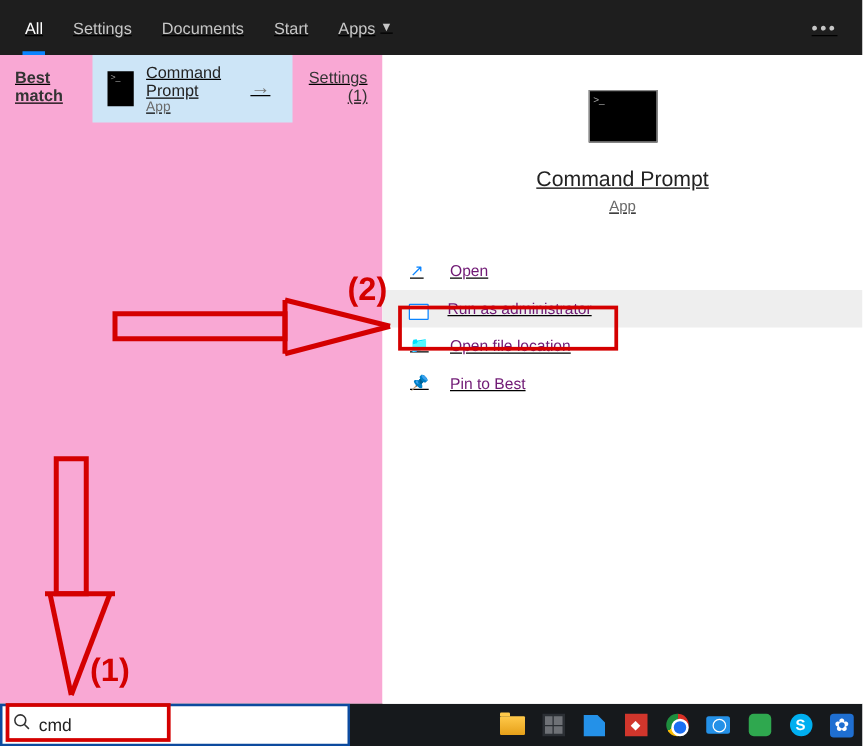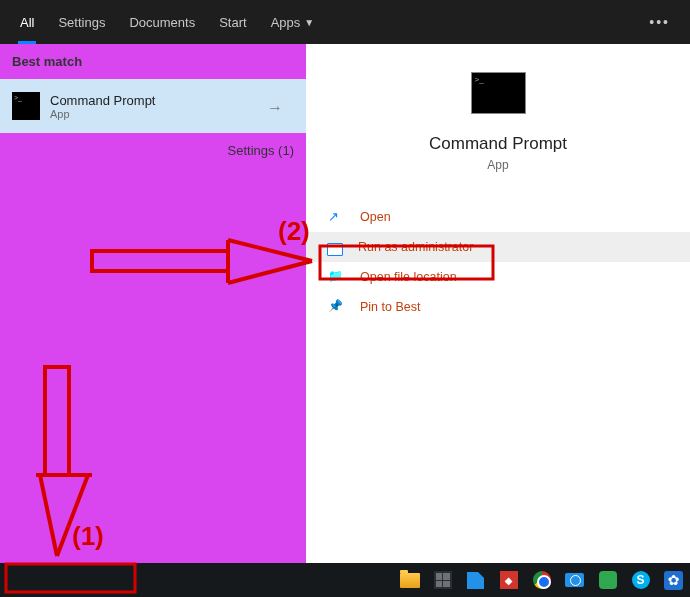--- a/index.html
+++ b/index.html
@@ -1,43 +1,43 @@
 <!DOCTYPE html>
 <html><head>
   <meta charset="utf-8">
   <style>
     * { margin: 0; padding: 0; box-sizing: border-box; font-family: "Segoe UI", sans-serif; }
     html, body { width: 690px; height: 597px; overflow: hidden; }
     .root { width: 690px; height: 597px; display: flex; flex-direction: column; }
-    .search-panel { flex: 1 1 auto; display: flex; flex-direction: column; background: #fff; }
+    .search-panel { flex: 1 1 auto; display: flex; flex-direction: column; background: #fff; text-decoration: underline; }
     .tabs { display: flex; align-items: center; background: #1e1e1e; color: #c7c7c7; height: 44px; padding: 0 8px; font-size: 13px; position: relative; }
     .tab { padding: 0 12px; height: 44px; display: flex; align-items: center; cursor: pointer; }
     .tab.active { color: #fff; position: relative; }
     .tab.active::after { content: ""; position: absolute; left: 10px; right: 10px; bottom: 0; height: 3px; background: #0a84ff; }
     .more-caret { margin-left: 4px; font-size: 10px; }
     .tabs-dots { margin-left: auto; padding: 0 12px; color: #c7c7c7; letter-spacing: 2px; font-size: 14px; }
     .body { flex: 1 1 auto; display: flex; }
-    .left { width: 306px; background: #d946ef; display: flex; flex-direction: column; }
+    .left { width: 306px; background: #f9a8d4; display: flex; flex-direction: row; }
     .section-hdr { padding: 10px 12px; font-size: 13px; font-weight: 600; color: #333; }
     .result-row { display: flex; align-items: center; height: 54px; background: #cde5f7; padding: 0 12px; }
     .cmd-thumb-sm { width: 28px; height: 28px; background: #000; display: flex; align-items: flex-start; justify-content: flex-start; }
     .cmd-thumb-sm span { margin: 2px 0 0 2px; color: #aaa; font-size: 7px; line-height: 1; }
     .result-text { display: flex; flex-direction: column; margin-left: 10px; }
     .result-title { font-size: 13px; color: #222; }
     .result-sub { font-size: 11px; color: #6a6a6a; }
     .result-arrow { margin-left: auto; width: 38px; height: 54px; display: flex; align-items: center; justify-content: center; color: #7a7a7a; font-size: 16px; }
     .settings-cat { padding: 10px 12px; font-size: 13px; color: #333; text-align: right; }
     .right { flex: 1 1 auto; background: #fff; position: relative; }
     .preview-top { display: flex; flex-direction: column; align-items: center; padding-top: 28px; }
     .cmd-thumb-lg { width: 55px; height: 42px; background: #000; position: relative; border: 1px solid #888; }
     .cmd-thumb-lg::before { content: ">_"; position: absolute; top: 2px; left: 3px; color: #aaa; font-size: 8px; }
     .preview-title { margin-top: 20px; font-size: 17px; color: #222; }
     .preview-sub { margin-top: 4px; font-size: 12px; color: #6a6a6a; }
     .actions { margin-top: 30px; display: flex; flex-direction: column; }
-    .action { display: flex; align-items: center; height: 30px; padding: 0 22px; font-size: 12.5px; color: #c2410c; cursor: pointer; }
+    .action { display: flex; align-items: center; height: 30px; padding: 0 22px; font-size: 12.5px; color: #701a75; cursor: pointer; }
     .action.hover { background: #eeeeee; }
     .action-icon { width: 16px; height: 16px; margin-right: 16px; display: inline-block; color: #0a84ff; position: relative; }
     .icon-open::before { content: "↗"; font-size: 13px; }
     .icon-run { border: 1.3px solid #0a84ff; border-radius: 1px; width: 14px; height: 11px; top: 2px; }
     .icon-run::after { content: ""; position: absolute; left: -2px; top: -2px; width: 14px; height: 11px; border: 1.3px solid #0a84ff; border-radius: 1px; background:#fff; }
     .icon-folder::before { content: "📁"; font-size: 12px; filter: hue-rotate(170deg) saturate(3); }
     .icon-pin::before { content: "📌"; font-size: 12px; filter: hue-rotate(200deg); }
     .overlay { position: absolute; left: 0; top: 0; z-index: 5; pointer-events: none; }
     .taskbar { height: 34px; background: #16191c; display: flex; align-items: stretch; }
     .search-box { width: 280px; background: #fff; display: flex; align-items: center; padding: 0 8px; border: 2px solid #0c4a9e; }
@@ -114,20 +114,29 @@
           <div class="action">
             <span class="action-icon icon-pin"></span>
             <span>Pin to Best</span>
           </div>
         </div>
       </div>
     </div>
   </div>
 
   <div class="taskbar">
+    <div class="search-box">
+      <span class="sicon">
+        <svg width="15" height="15" viewBox="0 0 24 24" fill="none" stroke="#333" stroke-width="2">
+            <circle cx="10" cy="10" r="7"></circle>
+            <line x1="21" y1="21" x2="15" y2="15"></line>
+          </svg>
+      </span>
+      <input value="cmd" style="">
+    </div>
     <div class="tb-gap"></div>
     <div class="tb-icons">
       <div class="tb-btn">
           <span class="tb-folder"></span>
         </div>
       <div class="tb-btn">
           <span class="tb-store">
             <span></span>
             <span></span>
             <span></span>

